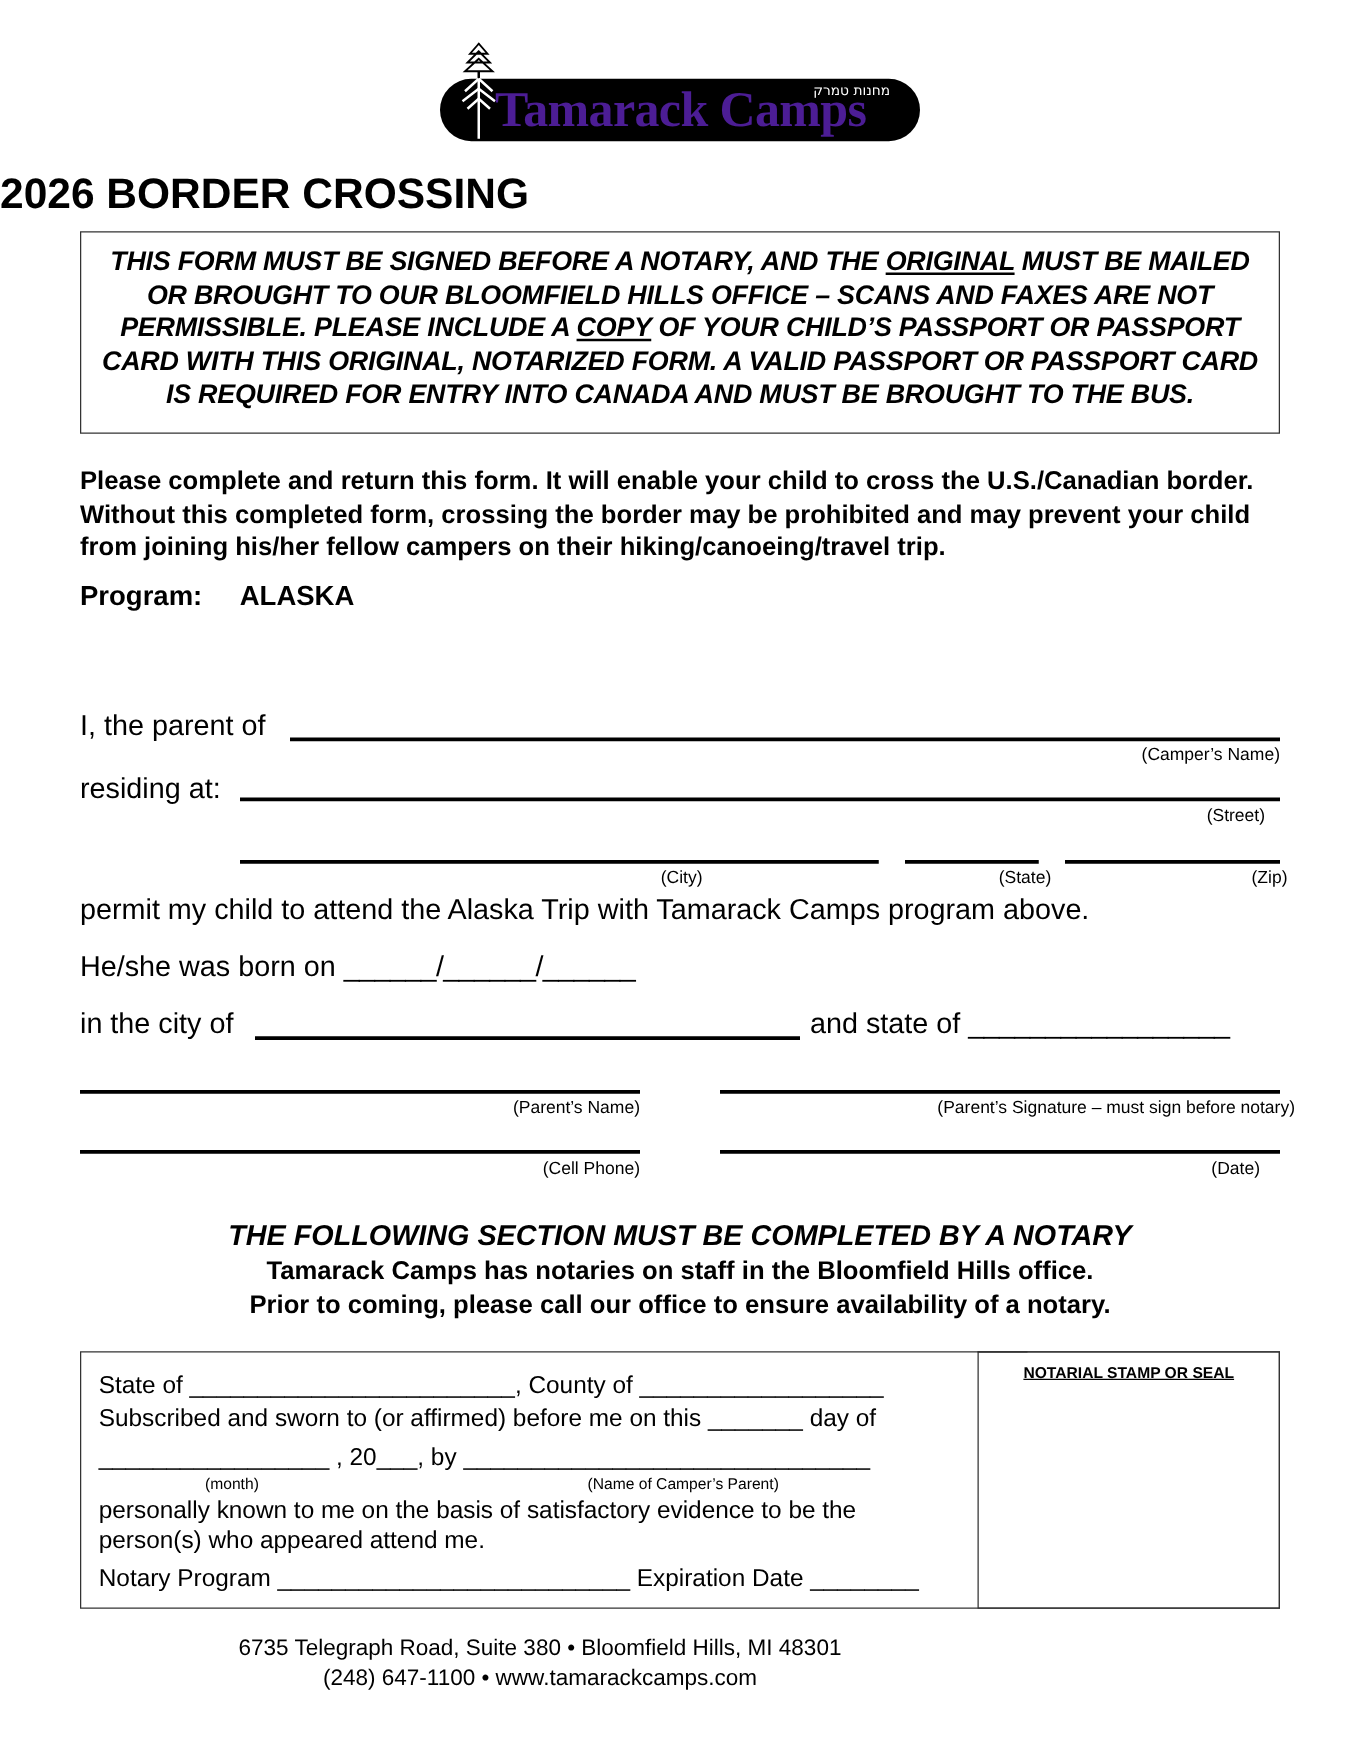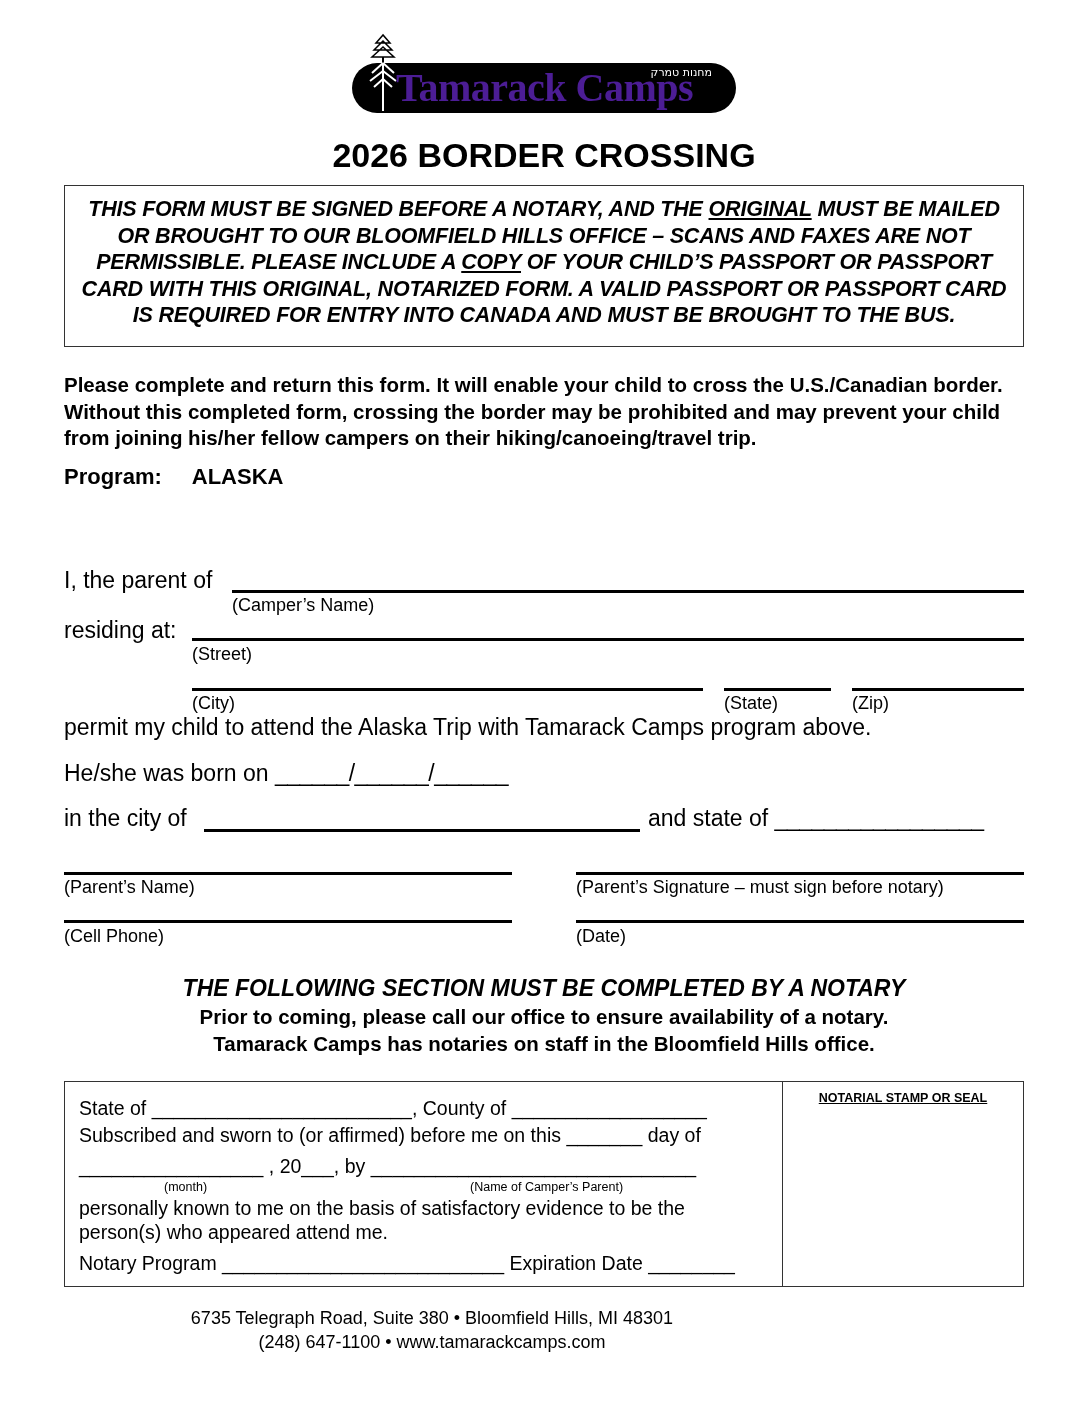--- a/index.html
+++ b/index.html
@@ -5,33 +5,33 @@
   html, body { margin: 0; padding: 0; background: #ffffff; }
   body { width: 1088px; height: 1408px; position: relative; overflow: hidden; color: #000; font-family: "Liberation Sans", sans-serif; }
   .abs { position: absolute; }
   
   #logo { left: 352px; top: 33px; width: 384px; height: 80px; }
   #logo .pill { position: absolute; left: 0; top: 30px; width: 384px; height: 50px; background: #000; border-radius: 25px; }
   #logo .brand { position: absolute; left: 44px; top: 30px; font-family: "Liberation Serif", serif; font-weight: bold; font-size: 40px; color: #4c1d95; letter-spacing: -0.5px; line-height: 50px; }
   #logo .hebrew { position: absolute; right: 24px; top: 33px; font-family: "DejaVu Sans", sans-serif; font-size: 11px; color: #fff; }
   #logo .tree { position: absolute; left: 14px; top: 0; }
   
-  #title { left: 0; width: 1088px; top: 136px; text-align: center; font-weight: bold; font-size: 34px; }
+  #title { left: 0; width: 1088px; top: 136px; font-weight: bold; font-size: 34px; }
   
   #warning { left: 64px; top: 185px; width: 960px; height: 162px; border: 1.5px solid #333; box-sizing: border-box; }
   #warning p { margin: 0; padding: 10px 14px 0 14px; text-align: center; font-weight: bold; font-style: italic; font-size: 21.5px; line-height: 26.5px; letter-spacing: -0.2px; }
   #warning u { text-decoration: underline; }
   
   #intro { left: 64px; top: 372px; width: 960px; margin: 0; font-weight: bold; font-size: 20.5px; line-height: 26.5px; }
   #program { left: 64px; top: 464px; font-weight: bold; font-size: 22px; text-align: right; }
   #program .val { margin-left: 30px; }
   
   .lbl { font-size: 23px; line-height: 28px; }
   .line { border-bottom: 3px solid #000; height: 0; }
-  .cap { font-size: 18px; text-align: left; }
+  .cap { font-size: 14px; text-align: right; }
   .uline { font-size: 23px; letter-spacing: -0.5px; }
   
   #notary-head { left: 0; width: 1088px; top: 975px; text-align: center; font-weight: bold; font-style: italic; font-size: 23px; }
   #notary-sub { left: 0; width: 1088px; top: 1003px; text-align: center; font-weight: bold; font-size: 20.5px; line-height: 27px; }
   
   #notary-box { left: 64px; top: 1081px; width: 960px; height: 206px; border: 1.5px solid #333; box-sizing: border-box; }
   #stamp-box { left: 782px; top: 1081px; width: 242px; height: 206px; border: 1.5px solid #333; box-sizing: border-box; padding-left: 24px; }
   #stamp-label { position: absolute; left: 0; width: 100%; top: 9px; text-align: center; font-weight: bold; font-size: 12.5px; text-decoration: underline; }
   .nt { font-size: 19.5px; line-height: 24px; white-space: nowrap; }
   .nsm { font-size: 12.5px; }
@@ -98,22 +98,22 @@
 <div class="abs line" style="left:576px; top:872px; width:448px;"></div>
 <div class="abs cap" style="left:576px; width:460px; top:877px;">(Parent’s Signature – must sign before notary)</div>
 
 <div class="abs line" style="left:64px; top:920px; width:448px;"></div>
 <div class="abs cap" style="left:64px; width:448px; top:926px;">(Cell Phone)</div>
 <div class="abs line" style="left:576px; top:920px; width:448px;"></div>
 <div class="abs cap" style="left:576px; width:432px; top:926px;">(Date)</div>
 
 <div id="notary-head" class="abs">THE FOLLOWING SECTION MUST BE COMPLETED BY A NOTARY</div>
 <div id="notary-sub" class="abs">
+  <div>Tamarack Camps has notaries on staff in the Bloomfield Hills office.</div>
   <div>Prior to coming, please call our office to ensure availability of a notary.</div>
-  <div>Tamarack Camps has notaries on staff in the Bloomfield Hills office.</div>
 </div>
 
 <div id="notary-box" class="abs"></div>
 <div class="abs" style="left:782px; top:1081px; width:40px; height:0; border-top:1.5px solid #333;"></div>
 <div id="stamp-box" class="abs">
   <div id="stamp-label">NOTARIAL STAMP OR SEAL</div>
 </div>
 
 <div class="abs nt" style="left:79px; top:1096px;">
   <span>State of</span>

